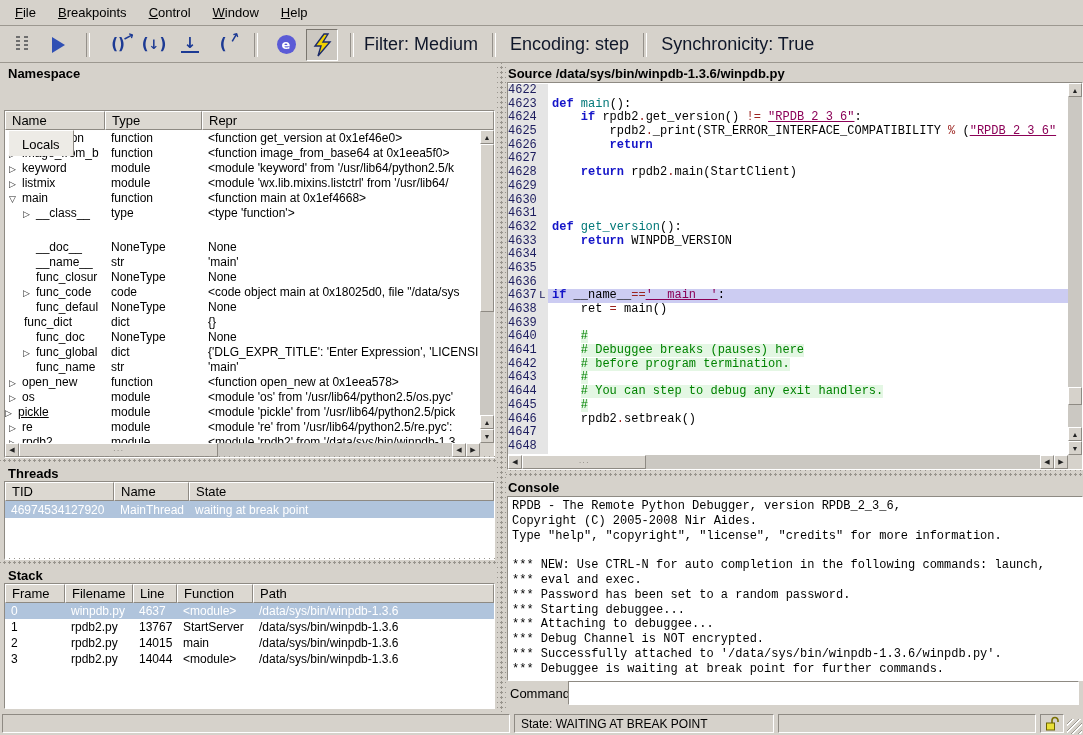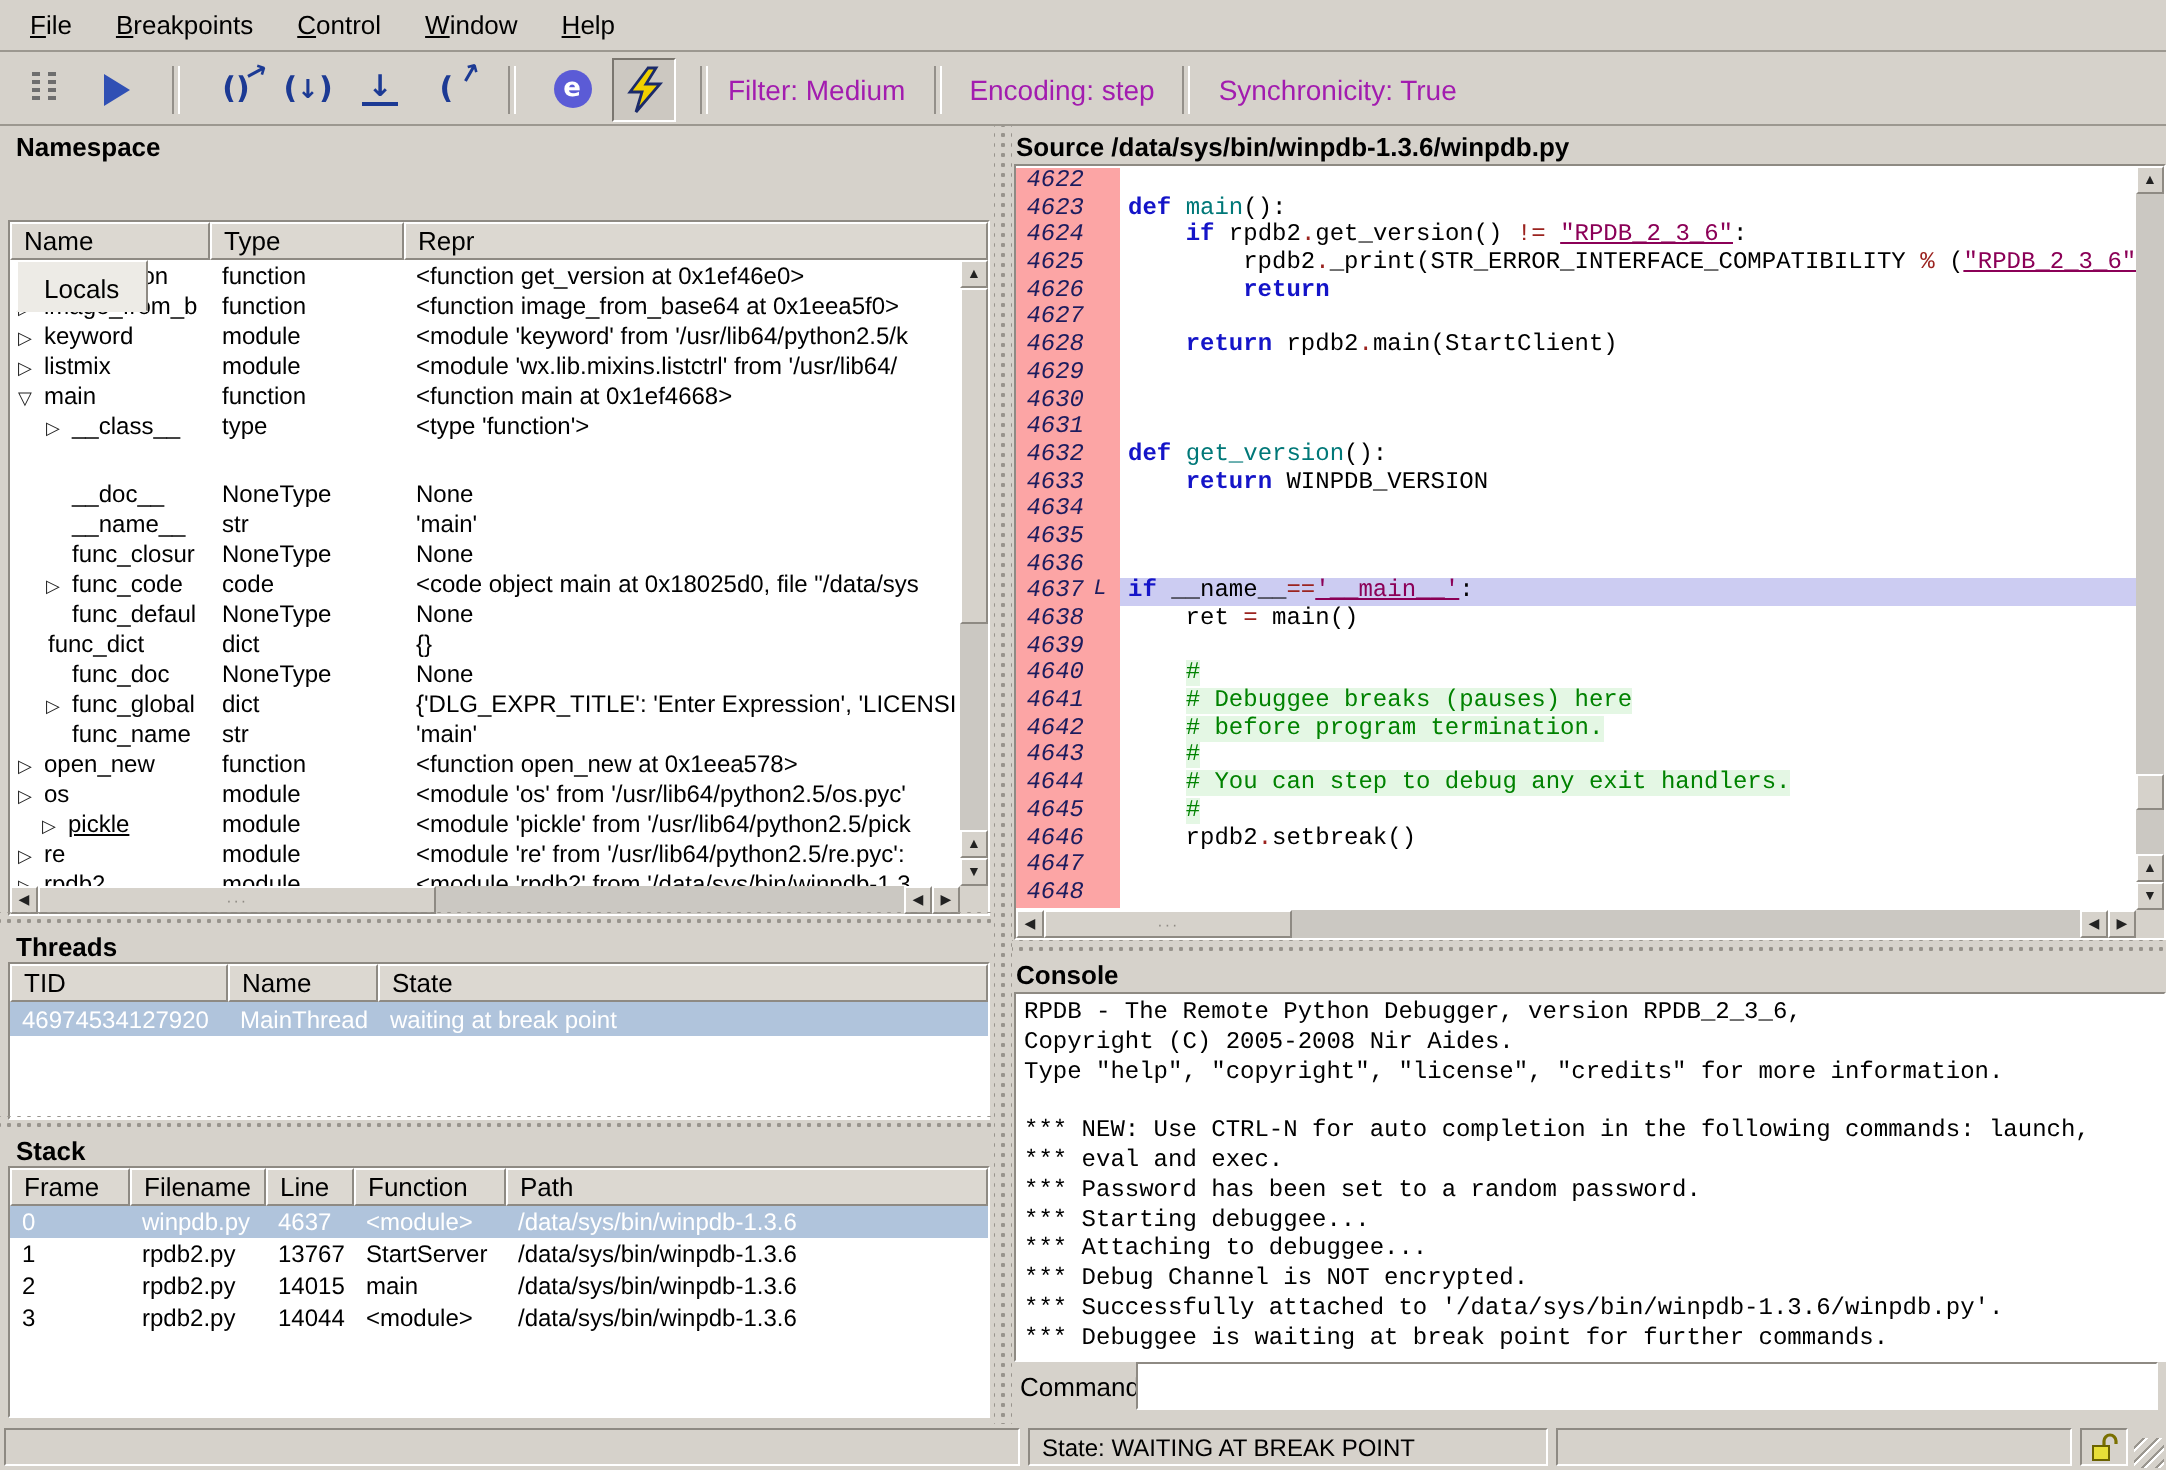--- a/index.html
+++ b/index.html
@@ -26,21 +26,21 @@
   .tb-btn{width:30px;height:30px;display:flex;align-items:center;justify-content:center;
     position:relative;margin:0 2px;border:1px solid transparent;}
   .tb-btn.pressed{border-color:#7a766f #ffffff #ffffff #7a766f;background:#ccc8c1;}
   .pause-bar{width:4px;height:15px;margin:0 2px;display:inline-block;
     background:repeating-linear-gradient(180deg,#6e6e6e 0 2px,transparent 2px 4px);}
   .play-tri{width:0;height:0;border-left:13px solid #3050b4;border-top:8px solid transparent;border-bottom:8px solid transparent;}
   .step-glyph{color:#1c3a94;font-weight:bold;font-size:15px;font-family:"DejaVu Sans",sans-serif;position:relative;line-height:1;}
   .step-glyph .arr{position:absolute;font-size:13px;}
   .e-circle{width:19px;height:19px;border-radius:50%;background:#5b5bd6;color:#fff;
     font-weight:bold;font-size:13px;display:flex;align-items:center;justify-content:center;font-family:"DejaVu Sans",sans-serif;}
-  .tb-label{color:#a21caf;font-size:14px;white-space:nowrap;}
+  .tb-label{color:#0f172a;font-size:18px;white-space:nowrap;}
 
   
   .panel-title{font-weight:bold;font-size:13px;}
 
   
   .splitter{background-image:radial-gradient(circle,#98948d 1px,transparent 1.2px);background-size:5px 5px;background-position:2px 2px;}
 
   
   .tab{display:inline-block;padding:4px 13px 3px 13px;margin-right:1px;cursor:default;
     border:1px solid;border-color:#ffffff #8e8a83 transparent #ffffff;background:#c9c6bf;color:#26537c;position:relative;top:3px;}
@@ -63,21 +63,21 @@
   .sb-v{position:absolute;width:14px;display:flex;flex-direction:column;background:#c6c3bd;}
   .sb-h{position:absolute;height:14px;display:flex;flex-direction:row;background:#c6c3bd;}
   .sb-track{flex:1;position:relative;background:#cbc8c2;}
   .sb-thumb{position:absolute;background:#d6d2cb;box-sizing:border-box;
     border:1px solid;border-color:#ffffff #8e8a83 #8e8a83 #ffffff;
     display:flex;align-items:center;justify-content:center;color:#8e8a83;font-size:8px;letter-spacing:1px;}
 
   
   #source-box{left:507px;top:82px;width:574px;height:386px;background:#fff;overflow:hidden;}
   .sline{display:flex;height:13.7px;line-height:13.7px;font-family:"Liberation Mono","DejaVu Sans Mono",monospace;font-size:12px;white-space:pre;}
-  .gut{width:52px;flex-shrink:0;background:#fca5a5;color:#1c1c5e;display:flex;font-style:italic;}
+  .gut{width:40px;flex-shrink:0;background:#e5e5e5;color:#1c1c5e;display:flex;}
   .gut .num{width:34px;text-align:right;}
   .gut .mk{width:16px;text-align:center;font-size:11px;}
   .codeln{flex:1;overflow:hidden;padding-left:4px;}
   .codeln.hl{background:#ccccf2;}
   .kw{color:#1414c8;font-weight:bold;}
   .fn{color:#007878;}
   .str{color:#8b0057;text-decoration:underline;}
   .op{color:#9b231f;}
   .cmt{color:#008200;background:#e4f7e4;}
 
@@ -233,21 +233,21 @@
         <div class="cell" style="width: 100px; padding-left: 4px;"><span class="tri">▷</span>open_new</div>
         <div class="cell" style="width: 97px;">function</div>
         <div class="cell" style="flex: 1 1 0%;">&lt;function open_new at 0x1eea578&gt;</div>
       </div>
       <div class="trow" style="height: 15px;">
         <div class="cell" style="width: 100px; padding-left: 4px;"><span class="tri">▷</span>os</div>
         <div class="cell" style="width: 97px;">module</div>
         <div class="cell" style="flex: 1 1 0%;">&lt;module 'os' from '/usr/lib64/python2.5/os.pyc'</div>
       </div>
       <div class="trow" style="height: 15px;">
-        <div class="cell" style="width: 100px; padding-left: 16px; text-decoration: underline;"><span class="tri">▷</span>pickle</div>
+        <div class="cell" style="width: 100px; padding-left: 0; text-decoration: underline;"><span class="tri">▷</span>pickle</div>
         <div class="cell" style="width: 97px;">module</div>
         <div class="cell" style="flex: 1 1 0%;">&lt;module 'pickle' from '/usr/lib64/python2.5/pick</div>
       </div>
       <div class="trow" style="height: 15px;">
         <div class="cell" style="width: 100px; padding-left: 4px;"><span class="tri">▷</span>re</div>
         <div class="cell" style="width: 97px;">module</div>
         <div class="cell" style="flex: 1 1 0%;">&lt;module 're' from '/usr/lib64/python2.5/re.pyc':</div>
       </div>
       <div class="trow" style="height: 15px;">
         <div class="cell" style="width: 100px; padding-left: 4px;"><span class="tri">▷</span>rpdb2</div>

